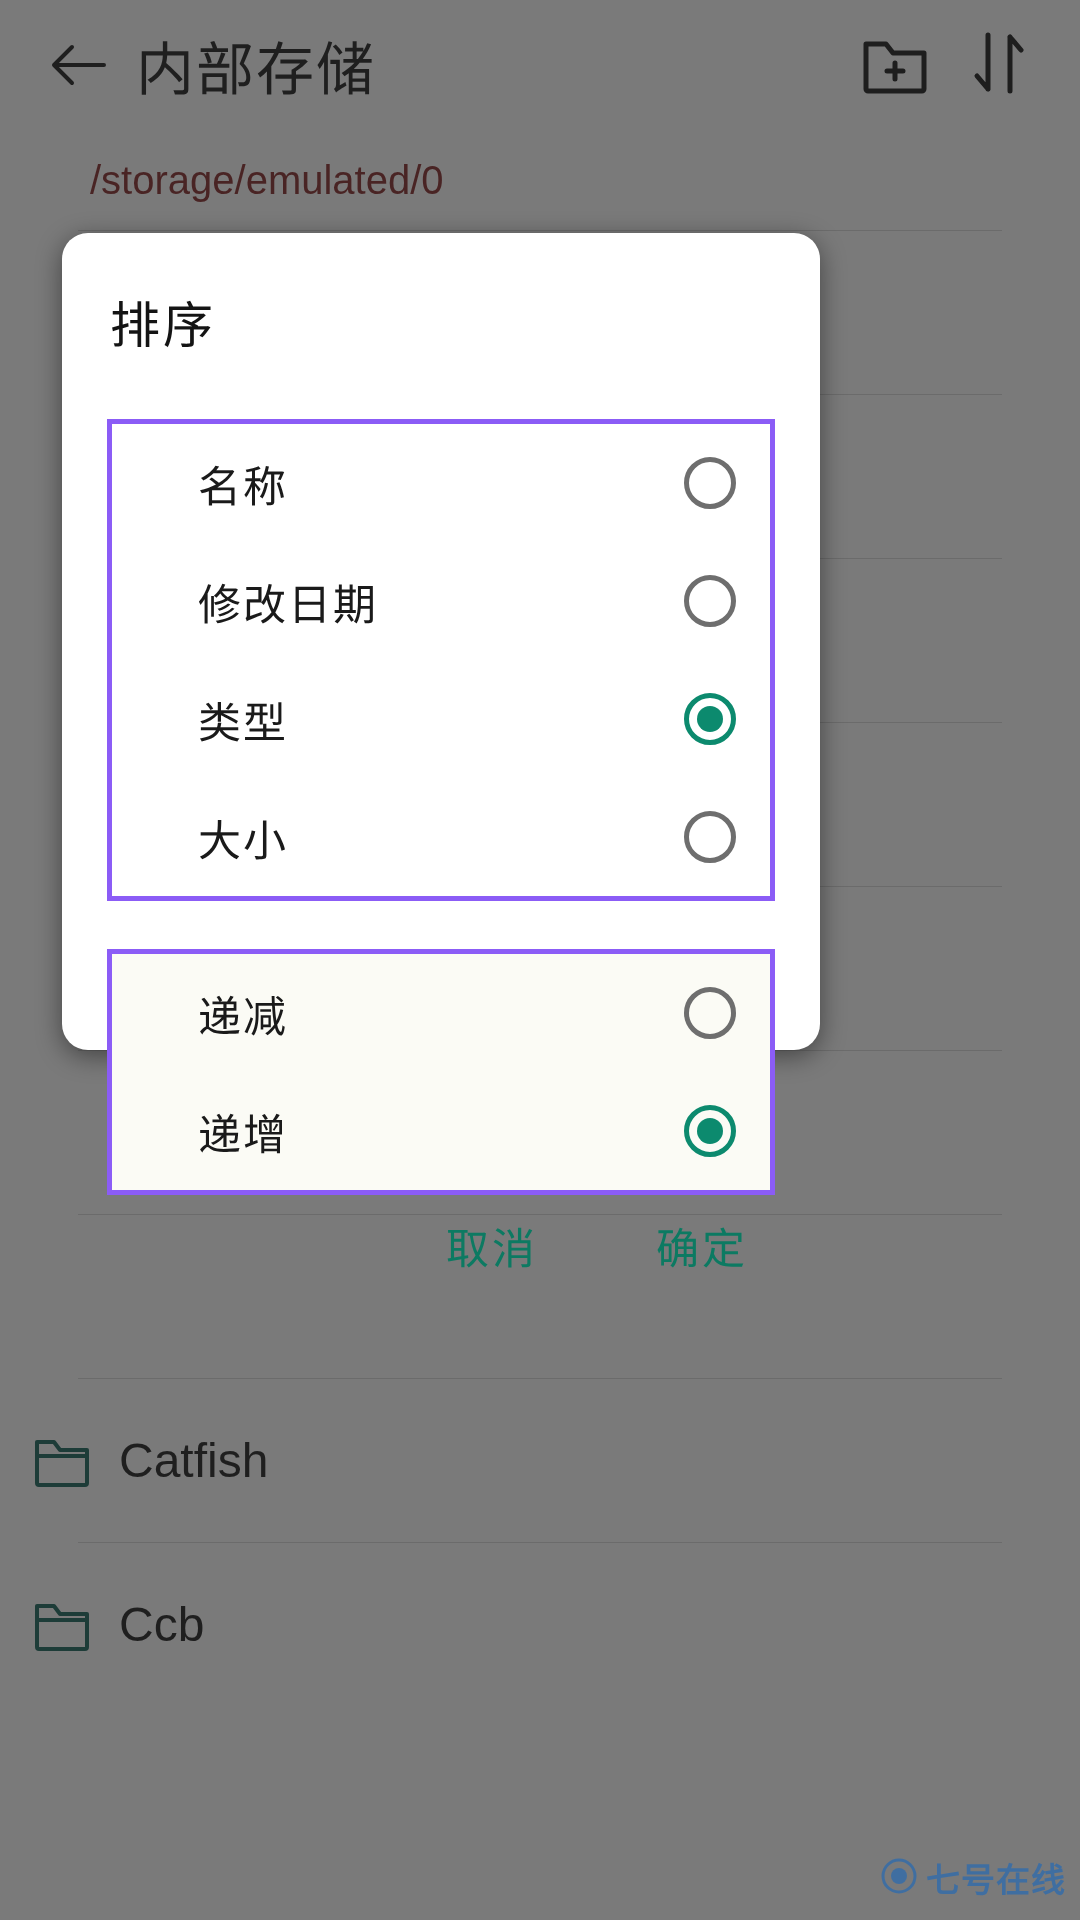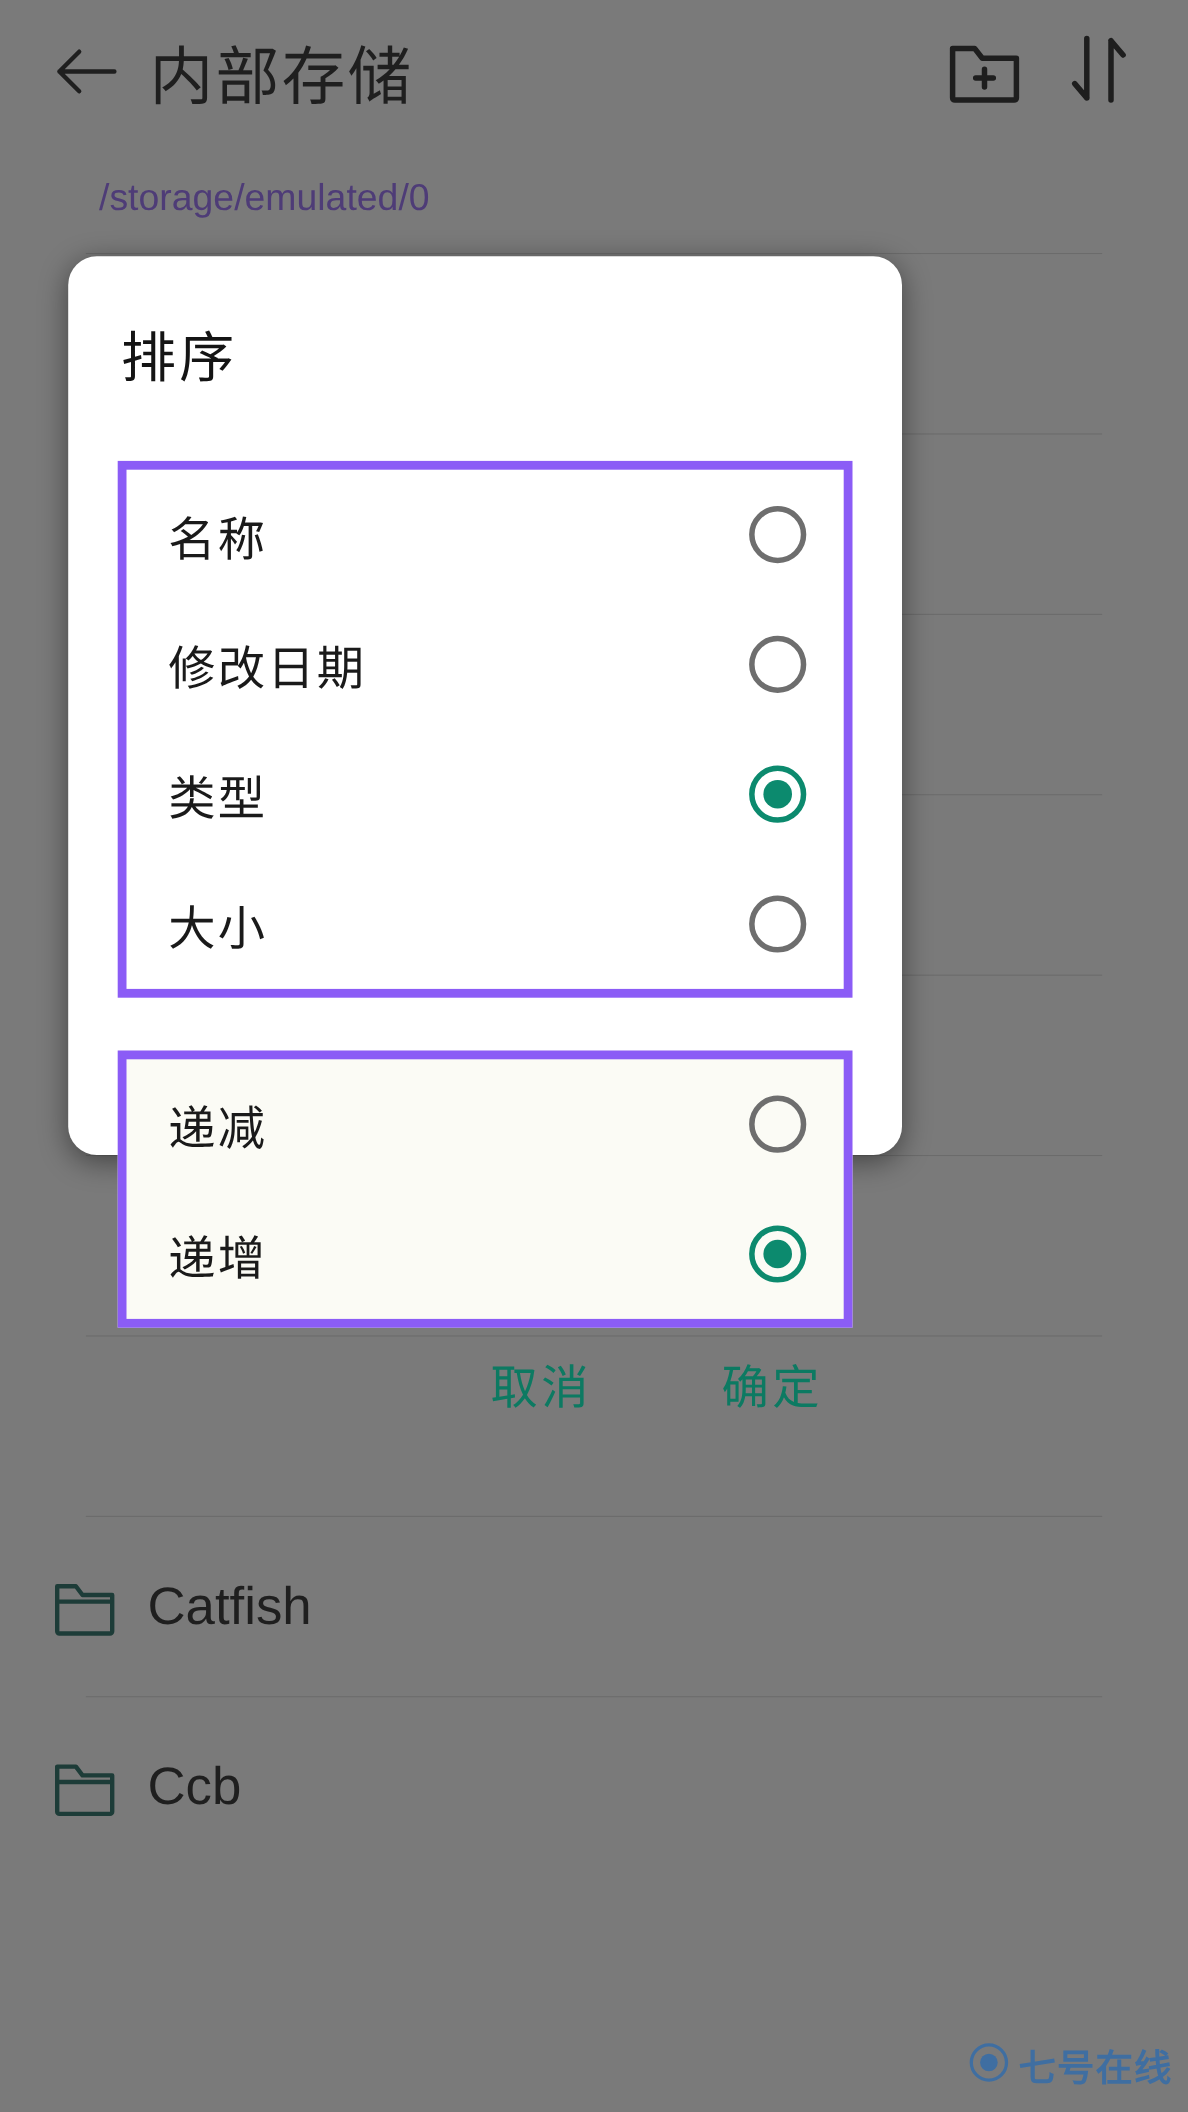--- a/index.html
+++ b/index.html
@@ -60,35 +60,35 @@
     align-items: center;
     justify-content: center;
     margin-left: 26px;
   }
 
   .pathbar {
     height: 100px;
     display: flex;
     align-items: center;
     padding: 0 90px;
-    font-size: 34px;
-    color: #8b5cf6;
+    font-size: 40px;
+    color: #7f1d1d;
   }
 
   .list-divider {
     height: 1px;
     background: #d8d8d8;
     margin: 0 78px;
   }
 
   .file-row {
     height: 163px;
     display: flex;
     align-items: center;
-    padding: 0 48px;
+    padding: 0 33px;
   }
 
   .folder-icon {
     width: 58px;
     height: 58px;
     flex: 0 0 auto;
     display: flex;
     align-items: center;
     justify-content: center;
   }
@@ -124,21 +124,22 @@
   .dialog-title {
     font-size: 50px;
     color: #141414;
     padding: 52px 0 0 48px;
     letter-spacing: 3px;
   }
 
   .group {
     position: relative;
     margin: 0 45px;
-    border: 8px solid #8b5cf6;
+    border: 5px solid #8b5cf6;
+    padding-left: 48px;
   }
 
   #group-field {
     margin-top: 62px;
     background: #ffffff;
   }
 
   #group-order {
     margin-top: 48px;
     background: #fbfbf5;

